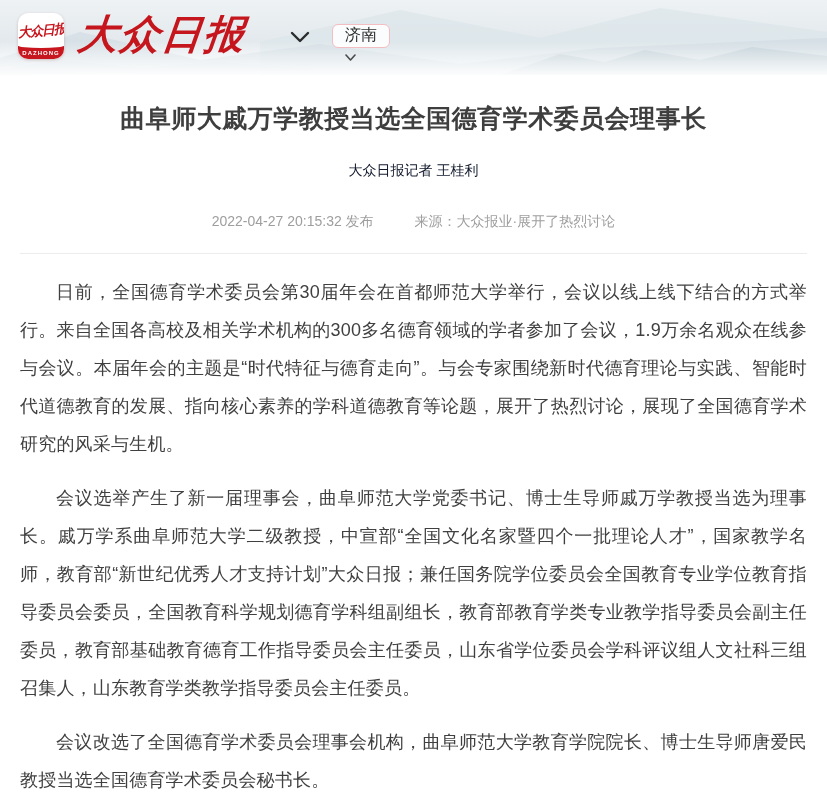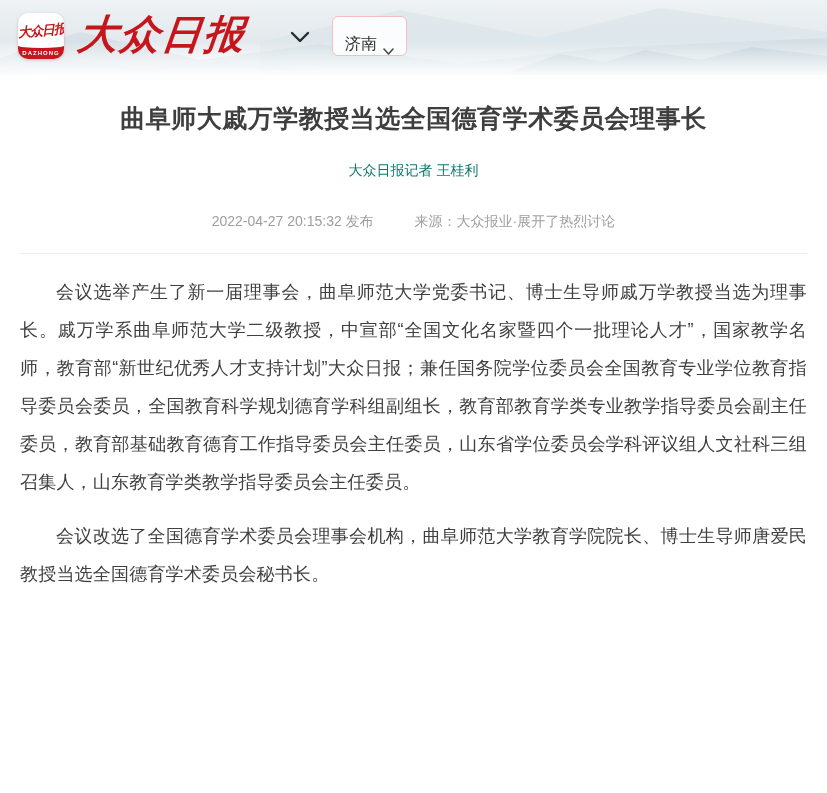--- a/index.html
+++ b/index.html
@@ -110,49 +110,50 @@
     margin-left: 44px;
     margin-top: -2px;
     cursor: pointer;
     display: inline-flex;
     align-items: center;
   }
   .region-btn {
     margin-left: 22px;
     margin-top: -4px;
     display: inline-flex;
-    align-items: flex-end;
+    align-items: flex-start;
     gap: 6px;
-    height: 40px;
+    height: 24px;
     padding: 0 12px;
     border: 1px solid #f3bdc1;
     border-radius: 6px;
     background: rgba(255,255,255,0.88);
     font-size: 16px;
     color: #2e2e2e;
     cursor: pointer;
     font-family: "Liberation Sans", sans-serif;
+    flex-direction: column;
   }
   .region-chev { display: inline-flex; align-items: center; margin-top: 2px; }
 
   
   .article { padding: 0 20px; }
   .article-title {
     margin: 27px 10px 0;
     text-align: center;
     font-size: 25px;
     font-weight: bold;
     color: #3e3e3e;
     letter-spacing: 0.5px;
   }
   .byline {
     margin-top: 27px;
     text-align: center;
     font-size: 14px;
-    color: #0f766e;
+    color: #0f172a;
   }
   .meta {
     margin-top: 33px;
     display: flex;
     justify-content: center;
     gap: 41px;
     font-size: 14px;
     color: #9e9e9e;
   }
   .divider {
@@ -215,16 +216,17 @@
   <div class="byline">大众日报记者 王桂利</div>
 
   <div class="meta">
     <span>2022-04-27 20:15:32 发布</span>
     <span>来源：大众报业·展开了热烈讨论</span>
   </div>
 
   <hr class="divider">
 
   <div class="body-text">
+    <p>日前，全国德育学术委员会第30届年会在首都师范大学举行，会议以线上线下结合的方式举行。来自全国各高校及相关学术机构的300多名德育领域的学者参加了会议，1.9万余名观众在线参与会议。本届年会的主题是“时代特征与德育走向”。与会专家围绕新时代德育理论与实践、智能时代道德教育的发展、指向核心素养的学科道德教育等论题，展开了热烈讨论，展现了全国德育学术研究的风采与生机。</p>
     <p>会议选举产生了新一届理事会，曲阜师范大学党委书记、博士生导师戚万学教授当选为理事长。戚万学系曲阜师范大学二级教授，中宣部“全国文化名家暨四个一批理论人才”，国家教学名师，教育部“新世纪优秀人才支持计划”大众日报；兼任国务院学位委员会全国教育专业学位教育指导委员会委员，全国教育科学规划德育学科组副组长，教育部教育学类专业教学指导委员会副主任委员，教育部基础教育德育工作指导委员会主任委员，山东省学位委员会学科评议组人文社科三组召集人，山东教育学类教学指导委员会主任委员。</p>
     <p>会议改选了全国德育学术委员会理事会机构，曲阜师范大学教育学院院长、博士生导师唐爱民教授当选全国德育学术委员会秘书长。</p>
   </div>
 </main>
 
 </body></html>

